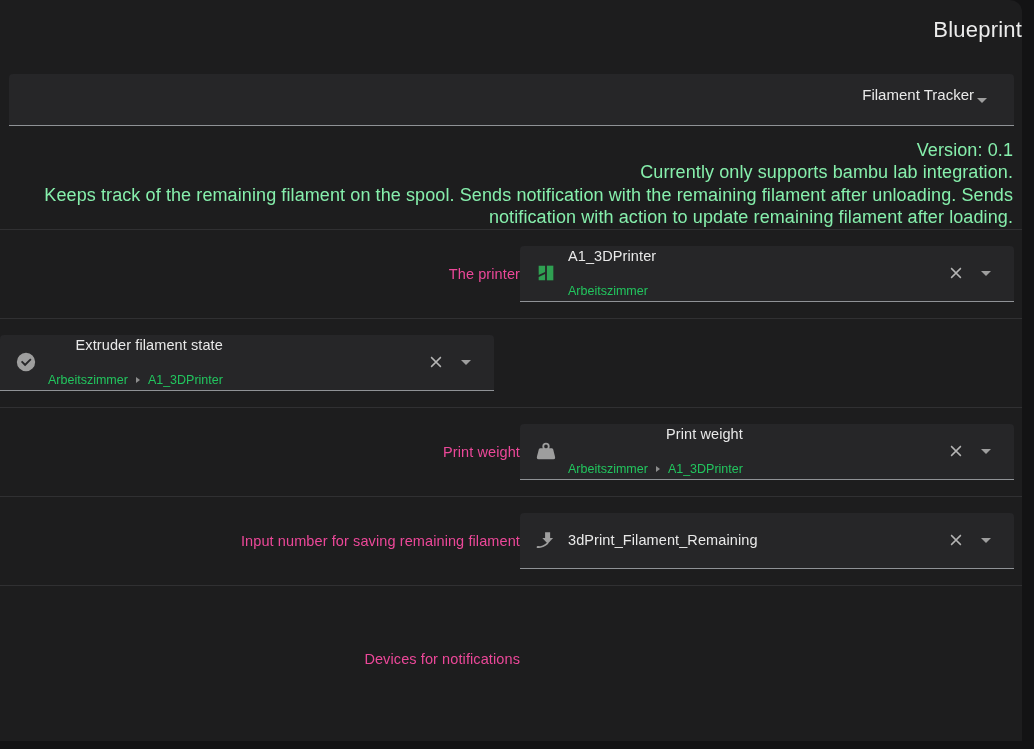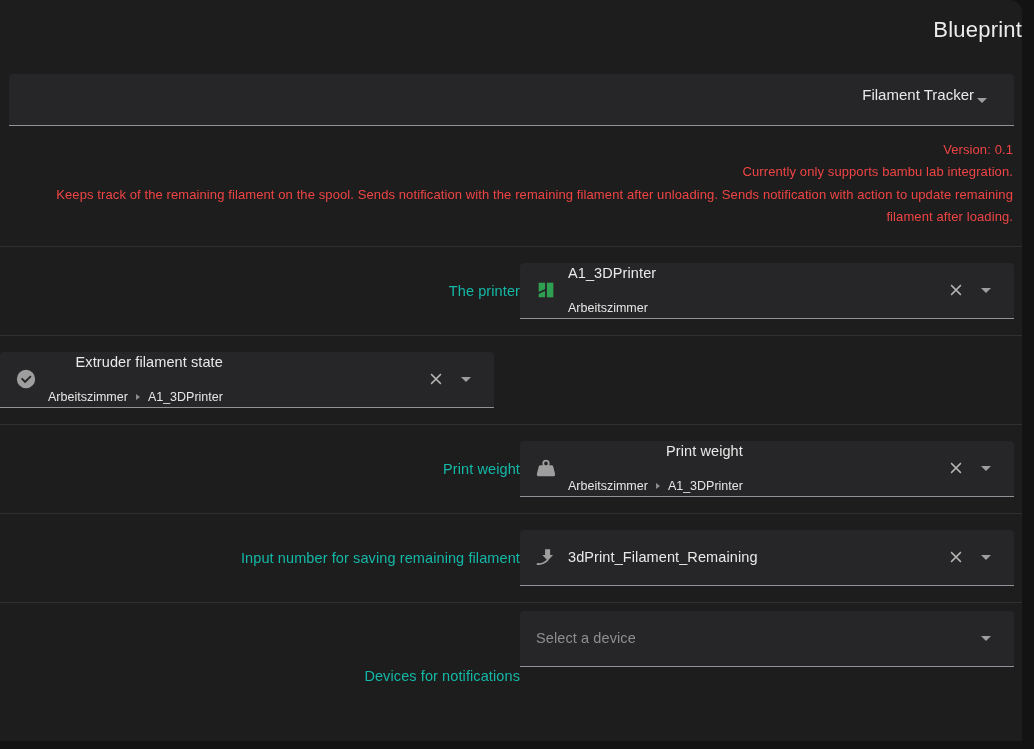--- a/index.html
+++ b/index.html
@@ -54,38 +54,38 @@
     top: 50%;
     margin-top: -2px;
     width: 0; height: 0;
     border-left: 5px solid transparent;
     border-right: 5px solid transparent;
     border-top: 5.5px solid #9e9e9e;
   }
   .bp-select .caret { right: 27px; }
   
   .desc {
-    margin: 13px 9px 17px 9px;
-    font-size: 13px;
+    margin: 13px 9px 0 9px;
+    font-size: 18px;
     line-height: 22.4px;
-    color: #ef4444;
+    color: #86efac;
     letter-spacing: 0.1px;
   }
   
   .row {
     border-top: 1px solid #303032;
     display: flex;
     align-items: center;
   }
   .row-std { height: 89px; }
   .row-label {
     flex: 1;
     padding-left: 9px;
     font-size: 14.5px;
-    color: #14b8a6;
+    color: #ec4899;
     letter-spacing: 0.1px;
   }
   .row-fields {
     width: 502px;
     padding-right: 8px;
   }
   .picker {
     position: relative;
     width: 494px;
     height: 56px;
@@ -106,21 +106,21 @@
   .pprimary {
     font-size: 14.5px;
     font-weight: 500;
     color: #e9e9e9;
     white-space: nowrap;
     letter-spacing: 0.1px;
   }
   .psecondary {
     margin-top: 20px;
     font-size: 12.5px;
-    color: #e5e5e5;
+    color: #22c55e;
     white-space: nowrap;
     display: flex;
     align-items: center;
   }
   .crumb-sep {
     display: inline-block;
     width: 0; height: 0;
     border-top: 3.5px solid transparent;
     border-bottom: 3.5px solid transparent;
     border-left: 4.5px solid #8d8d8d;
@@ -271,20 +271,16 @@
             </svg>
         </button>
         <span class="caret"></span>
       </div>
     </div>
   </div>
 
   <div class="row row-devices">
     <div class="row-label">Devices for notifications</div>
     <div class="row-fields">
-      <div class="picker empty-device">
-        <div class="placeholder">Select a device</div>
-        <span class="caret"></span>
-      </div>
     </div>
   </div>
 
 </div>
 
 </body></html>

